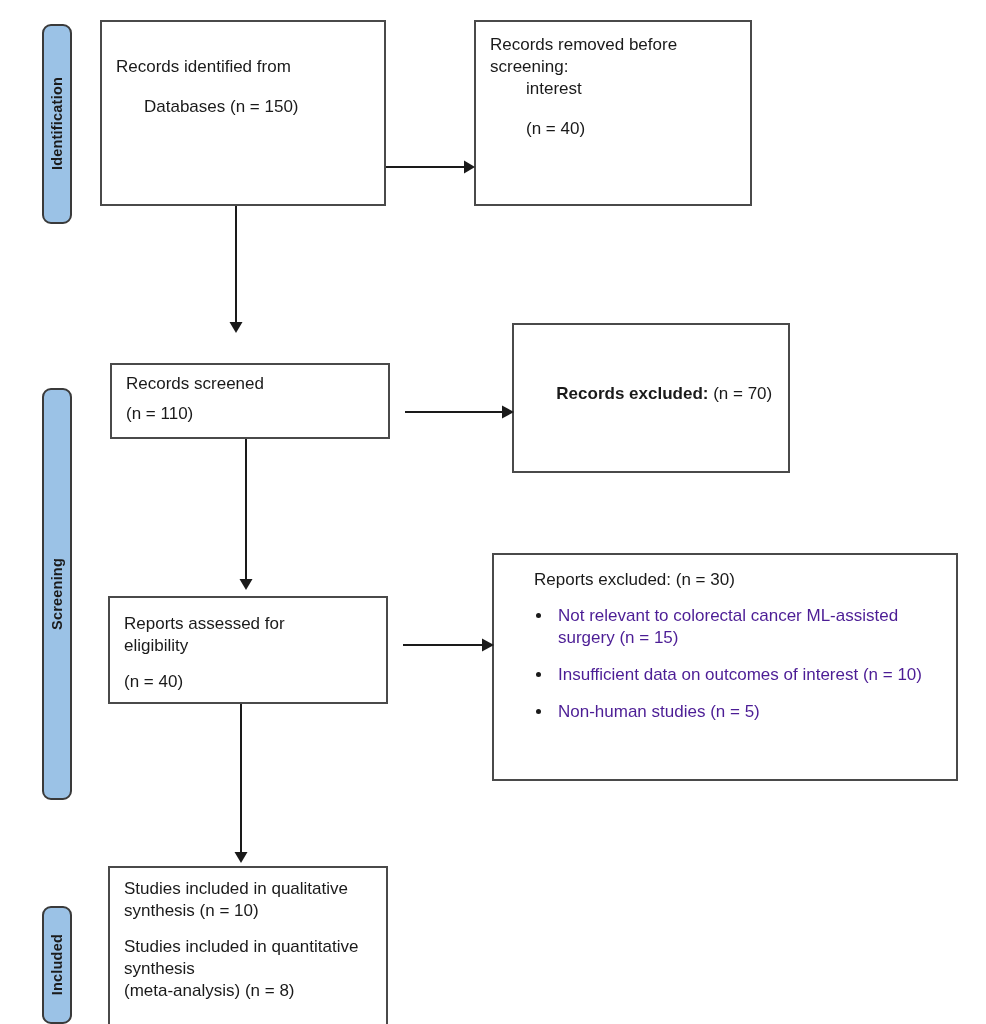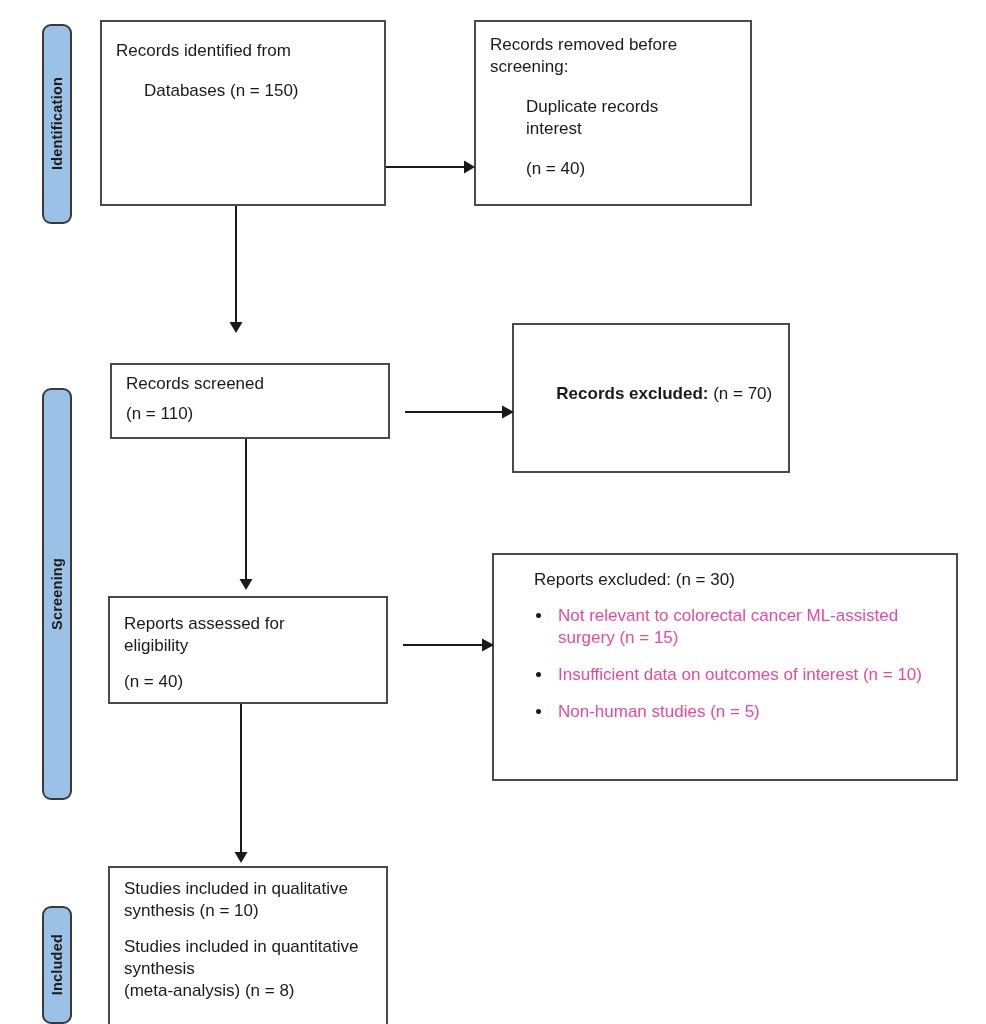--- a/index.html
+++ b/index.html
@@ -77,21 +77,21 @@
     list-style: none;
     margin: 14px 0 0 0;
     padding: 0;
   }
   .bullet-item {
     position: relative;
     padding-left: 48px;
     margin-bottom: 15px;
     font-size: 17px;
     line-height: 1.30;
-    color: #ec4899;
+    color: #4c1d95;
   }
   .bullet-item:last-child { margin-bottom: 0; }
   .bullet-dot {
     position: absolute;
     left: 26px;
     top: 8px;
     width: 5px;
     height: 5px;
     border-radius: 50%;
     background: #1a1a1a;
@@ -113,29 +113,28 @@
   </div>
 
   <div class="phase-bar" style="left:42px; top:388px; width:30px; height:412px;">
     <span class="phase-label">Screening</span>
   </div>
 
   <div class="phase-bar" style="left:42px; top:906px; width:30px; height:118px;">
     <span class="phase-label">Included</span>
   </div>
 
-  <div class="flow-box" style="left:100px; top:20px; width:286px; height:186px; padding-top:18px;">
+  <div class="flow-box" style="left:100px; top:20px; width:286px; height:186px; padding-top:34px;">
     <div class="box-line">Records identified from</div>
     <div class="box-line spaced indent" style="margin-left:28px;">Databases (n = 150)</div>
   </div>
 
   <div class="flow-box" style="left:474px; top:20px; width:278px; height:186px; ">
     <div class="box-line">Records removed before</div>
     <div class="box-line tight">screening:</div>
-    <div class="box-line spaced indent">Duplicate records</div>
     <div class="box-line tight indent">interest</div>
     <div class="box-line spaced indent">(n = 40)</div>
   </div>
 
   <div class="conn" style="left:386px; top:157px; width:90px; height:20px;">
     <svg width="90" height="20" viewBox="0 0 90 20">
       <line x1="0" y1="10" x2="78" y2="10" stroke="#1a1a1a" stroke-width="2"></line>
       <polygon points="78,3.5 89,10 78,16.5" fill="#1a1a1a"></polygon>
     </svg>
   </div>

